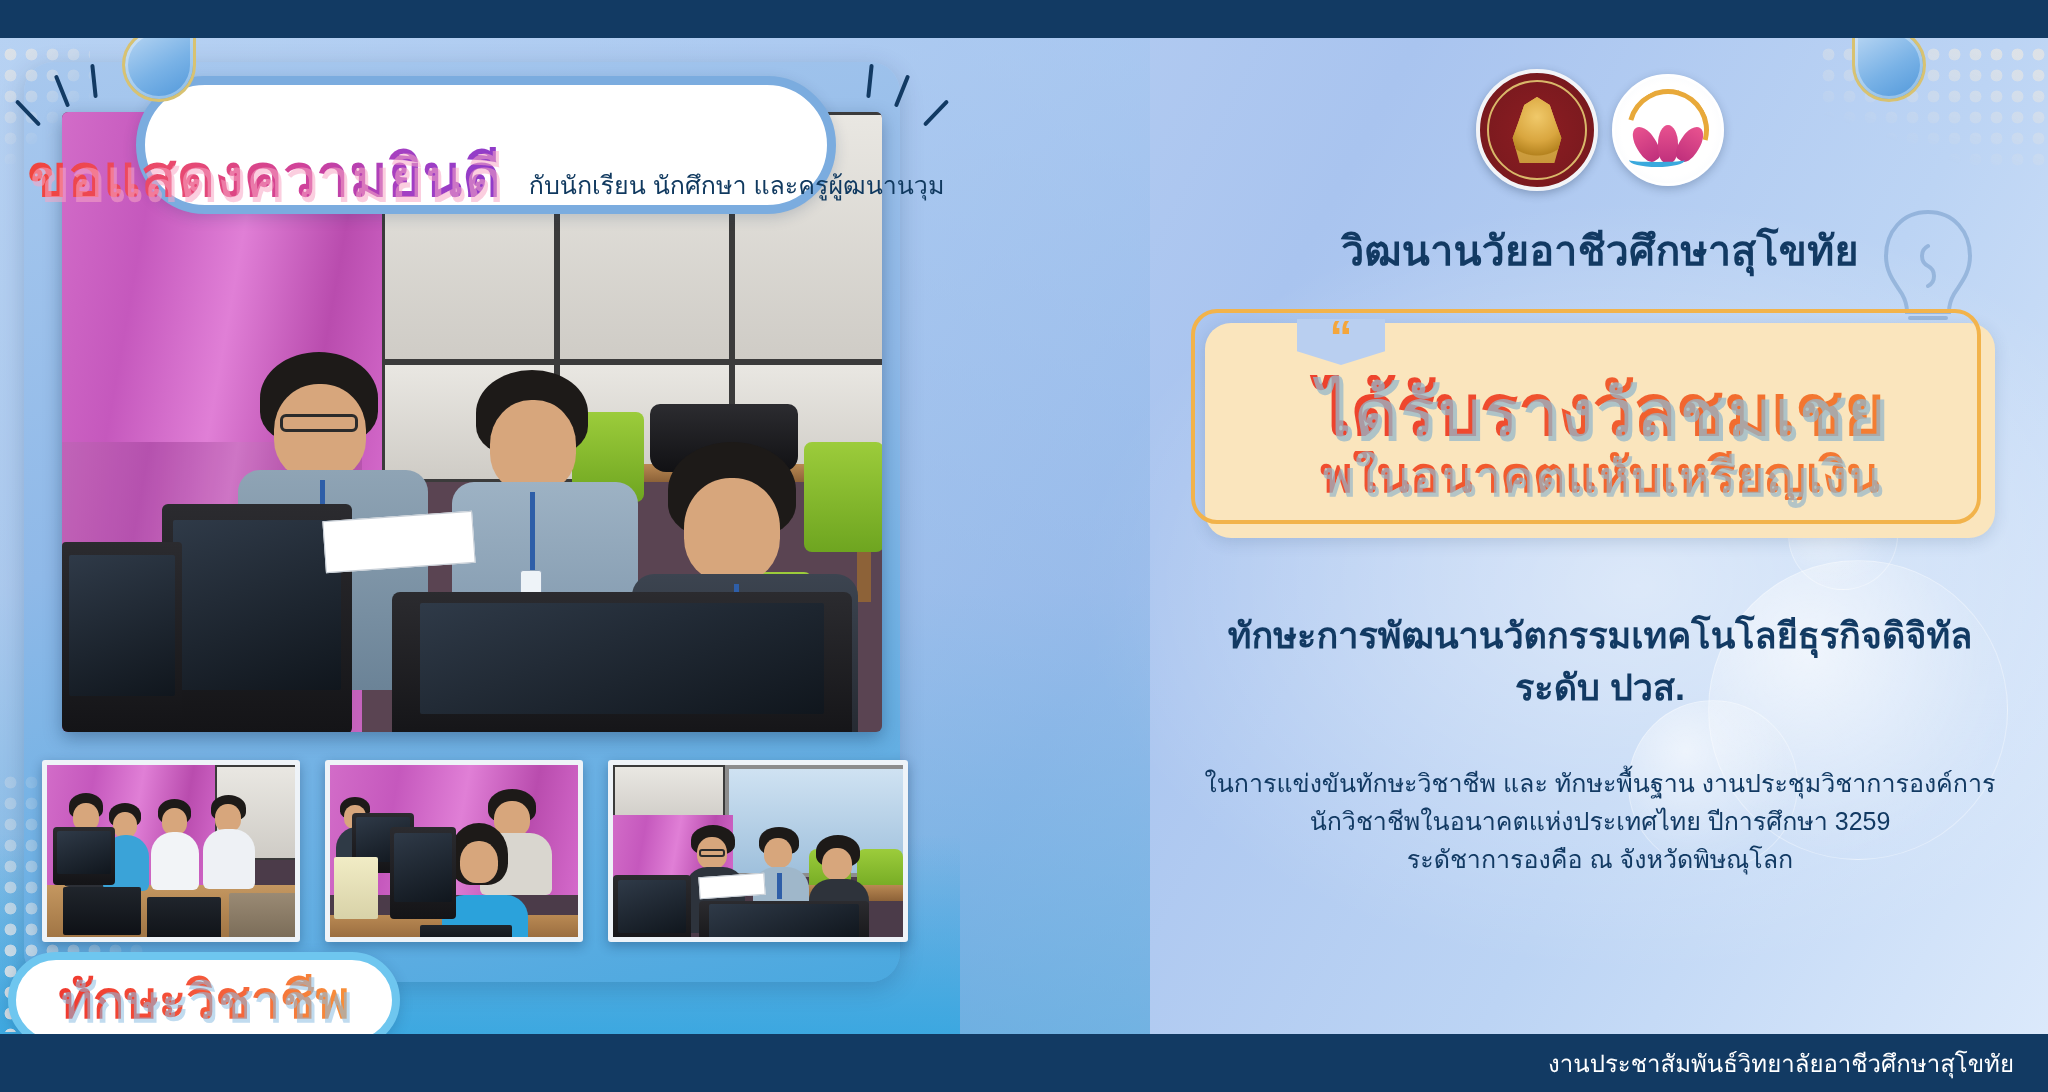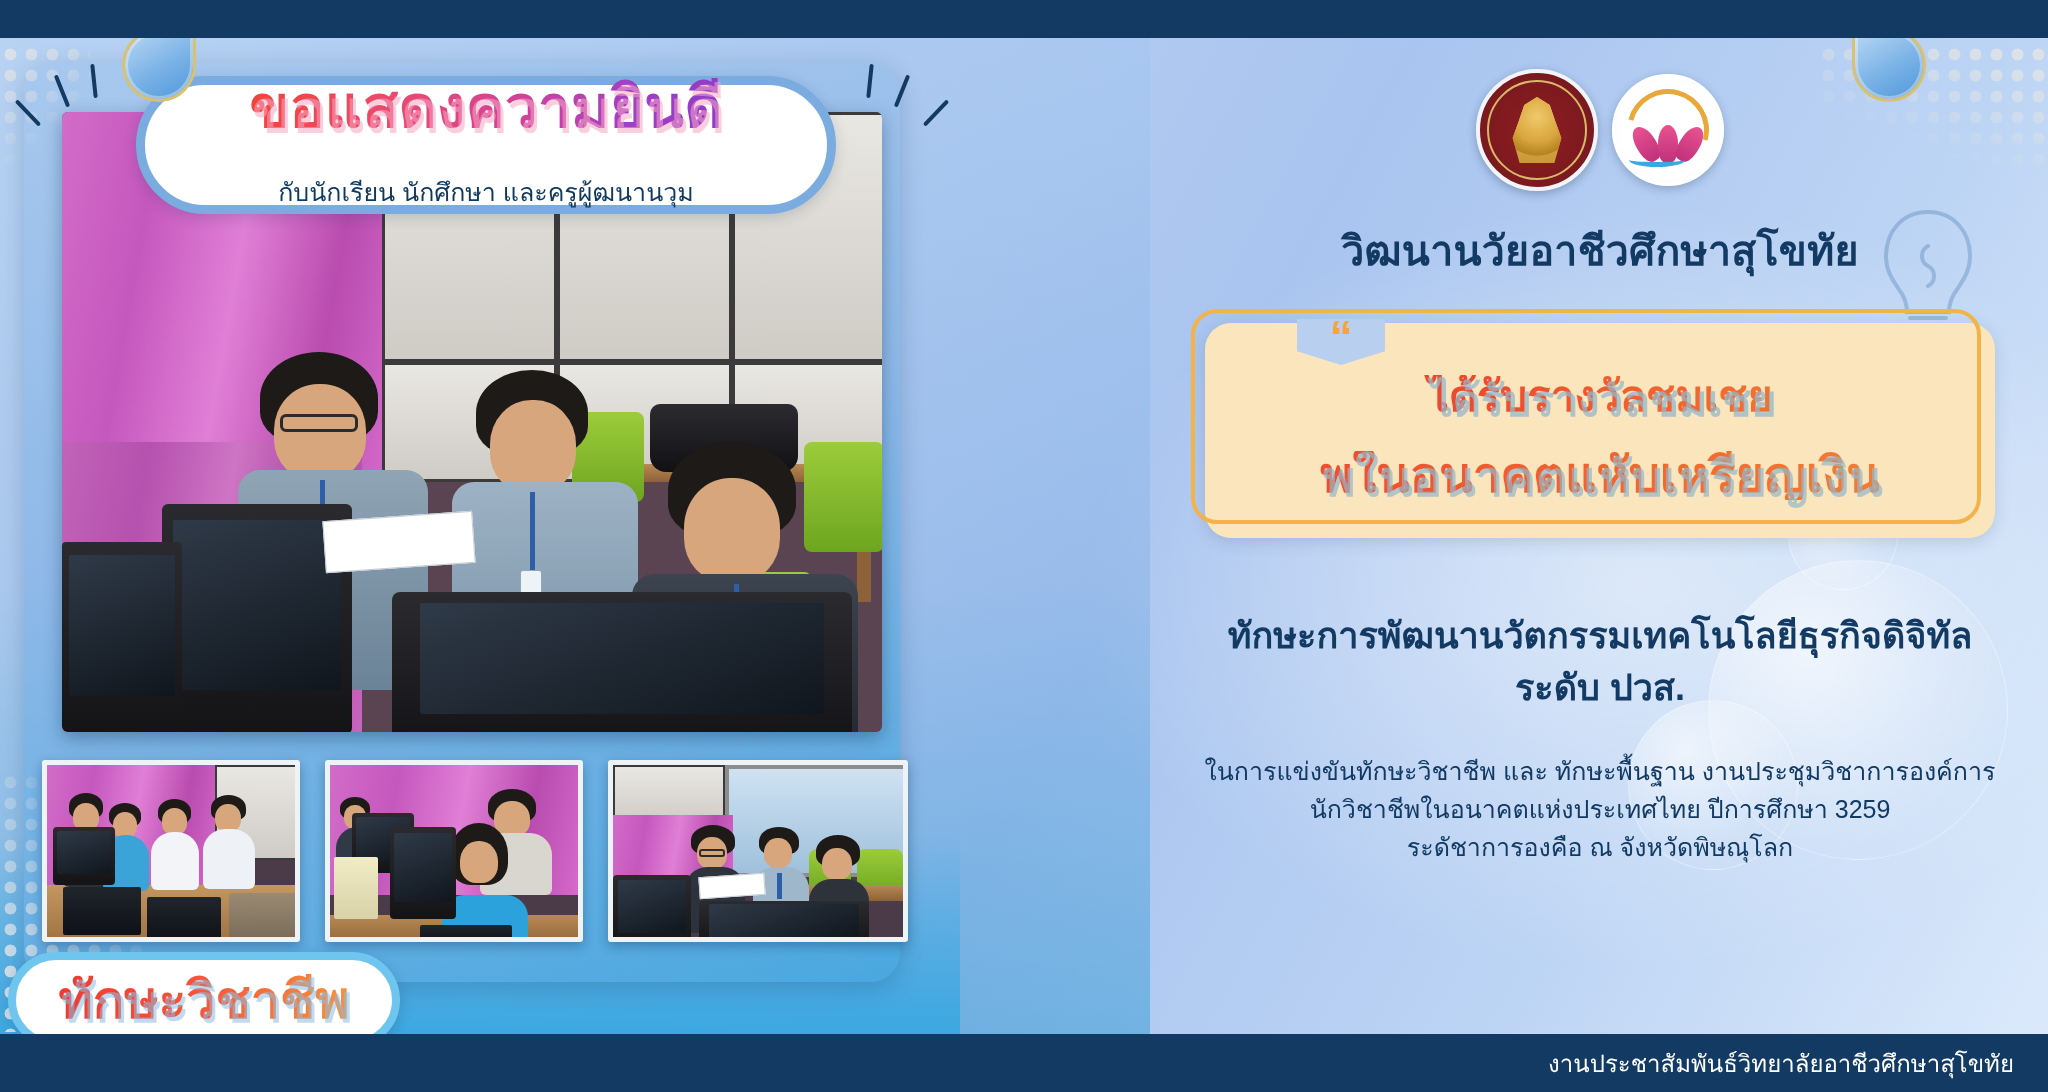--- a/index.html
+++ b/index.html
@@ -62,22 +62,22 @@
     position: absolute; border-radius: 50%;
     background: radial-gradient(circle at 34% 30%, rgba(255,255,255,.62), rgba(255,255,255,.10) 58%, rgba(255,255,255,.02) 72%);
     border: 1px solid rgba(255,255,255,.35);
   }
   
   .banner {
     position: absolute; left: 136px; top: 76px; width: 700px; height: 138px;
     background: #ffffff;
     border: 9px solid #7bacdf;
     border-radius: 70px;
-    display: flex; align-items: center; justify-content: center;
-    flex-direction: column;
+    display: flex; align-items: flex-end; justify-content: center;
+    flex-direction: row;
     box-shadow: 0 4px 14px rgba(20,50,90,.18);
     z-index: 7;
     gap: 28px;
   }
   .banner-title {
     font-size: 58px; font-weight: 700; line-height: 1;
     background: linear-gradient(90deg, #f0453c 0%, #ea4a6e 30%, #d0429a 58%, #a23fc4 80%, #8f3bc9 100%);
     -webkit-background-clip: text; background-clip: text;
     color: transparent;
     text-shadow: 3px 5px 0 rgba(247,166,196,.55);
@@ -206,40 +206,40 @@
     pointer-events: none;
   }
   .award-box .notch {
     position: absolute; left: 92px; top: -4px; width: 88px; height: 46px;
     background: #b9cff0; clip-path: polygon(0 0, 100% 0, 100% 70%, 50% 100%, 0 70%);
     display:flex; align-items:center; justify-content:center;
   }
   .award-box .quote { color:#f4a63c; font-size: 46px; font-weight: 800; line-height: .6; margin-top:-8px; }
   .award-line1 {
     position:absolute; left: 0; right: 0; top: 52px; text-align:center;
-    font-size: 43px; font-weight: 800; line-height: 1;
+    font-size: 71px; font-weight: 800; line-height: 1;
     background: linear-gradient(90deg, #ec3b2b 0%, #ef4a2e 35%, #f2702f 70%, #f58c33 100%);
     -webkit-background-clip: text; background-clip: text; color: transparent;
     text-shadow: 4px 5px 0 rgba(148,183,203,.75);
     white-space: nowrap;
   }
   .award-line2 {
     position:absolute; left: 0; right: 0; top: 128px; text-align:center;
     font-size: 49px; font-weight: 800; line-height: 1;
     background: linear-gradient(90deg, #ef4330 0%, #f2602e 45%, #f58534 100%);
     -webkit-background-clip: text; background-clip: text; color: transparent;
     text-shadow: 3px 4px 0 rgba(148,183,203,.7);
     white-space: nowrap;
   }
   .skill-title {
     margin-top: 72px; text-align: center; color: #123a63;
     font-size: 36px; font-weight: 700; line-height: 1.45;
   }
   .event-desc {
-    margin-top: 38px; text-align: center; color: #123a63;
+    margin-top: 50px; text-align: center; color: #123a63;
     font-size: 25px; font-weight: 500; line-height: 1.52;
   }
   
   .footer {
     position: absolute; left: 0; right: 0; bottom: 0; height: 58px;
     background: #123a63;
     display: flex; align-items: center; justify-content: flex-end;
     padding-right: 34px;
     z-index: 10;
   }

